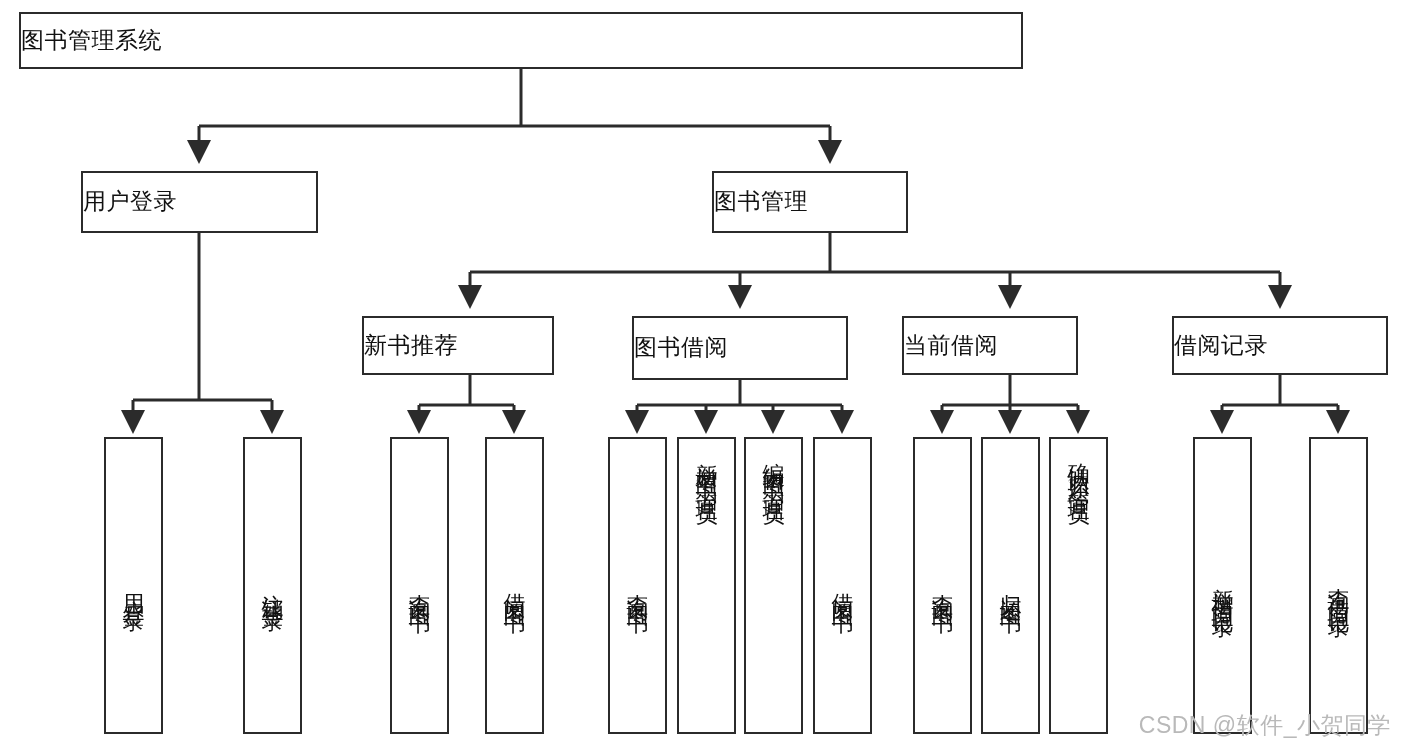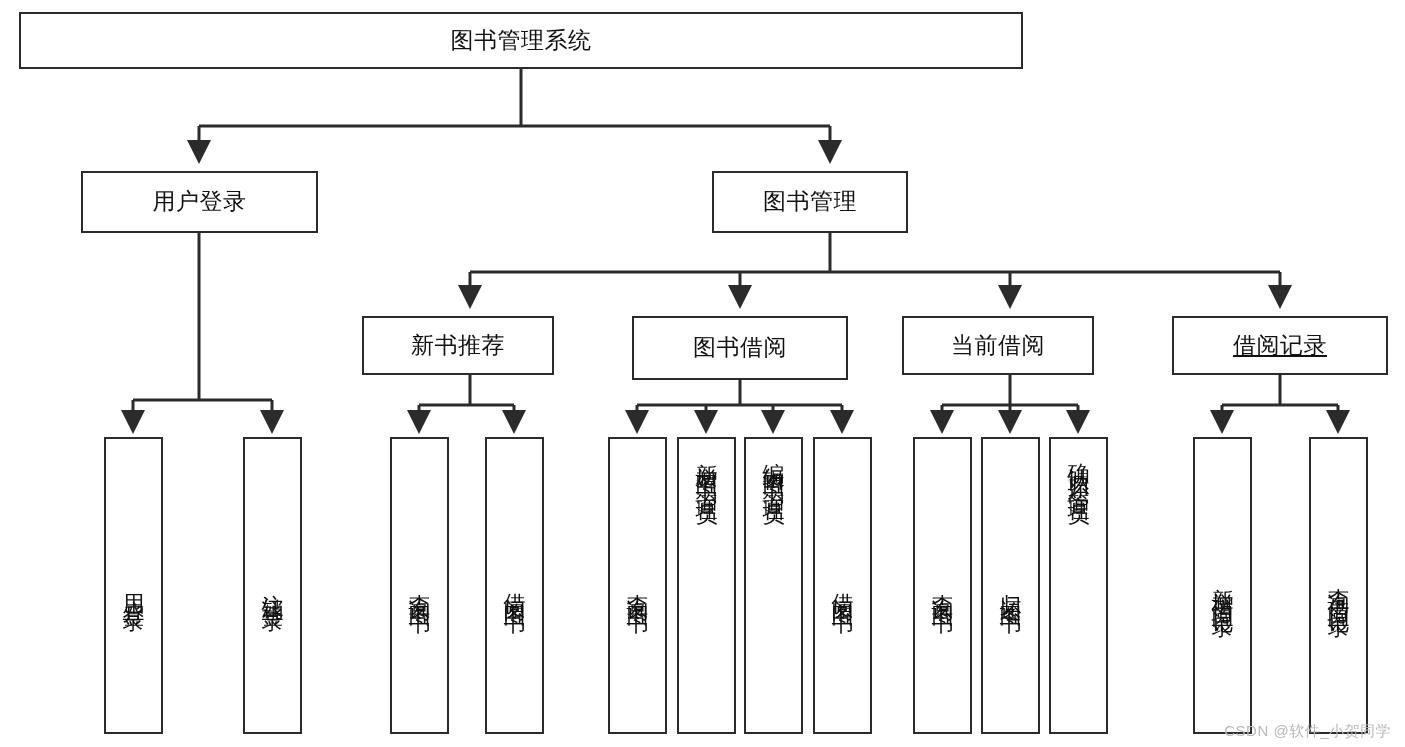--- a/index.html
+++ b/index.html
@@ -24,21 +24,20 @@
     width: 1405px;
     height: 747px;
   }
   .node {
     position: absolute;
     box-sizing: border-box;
     background: #ffffff;
     border: 2.5px solid #2b2b2b;
     display: flex;
     align-items: center;
-    justify-content: center;
     color: #111111;
     z-index: 3;
   }
   .node .label {
     display: block;
     text-align: center;
     line-height: 1.12;
     white-space: nowrap;
   }
   
@@ -60,21 +59,21 @@
     line-height: 1;
   }
   .node.v.toptext {
     align-items: flex-start;
     padding-top: 6px;
   }
   .watermark {
     position: absolute;
     right: 14px;
     bottom: 6px;
-    font-size: 15px;
+    font-size: 23px;
     color: #b9b9b9;
     letter-spacing: 0.5px;
     z-index: 5;
     white-space: nowrap;
   }
 </style>
 </head>
 <body>
 
 <div id="canvas">
@@ -139,24 +138,24 @@
   <div class="node h" style="left:712px; top:171px; width:196px; height:62px;">
     <span class="label">图书管理</span>
   </div>
 
   <div class="node h" style="left:362px; top:316px; width:192px; height:59px;">
     <span class="label">新书推荐</span>
   </div>
   <div class="node h" style="left:632px; top:316px; width:216px; height:64px;">
     <span class="label">图书借阅</span>
   </div>
-  <div class="node h" style="left:902px; top:316px; width:192px; height:59px;">
+  <div class="node h" style="left:902px; top:316px; width:176px; height:59px;">
     <span class="label">当前借阅</span>
   </div>
-  <div class="node h" style="left:1172px; top:316px; width:216px; height:59px;text-decoration:underline;">
+  <div class="node h" style="left:1172px; top:316px; width:216px; height:59px;">
     <span class="label">借阅记录</span>
   </div>
 
   <div class="node v" style="left:104px; top:437px; width:59px; height:297px;">
     <span class="label">用户登录</span>
   </div>
   <div class="node v" style="left:243px; top:437px; width:59px; height:297px;">
     <span class="label">注销登录</span>
   </div>
 

